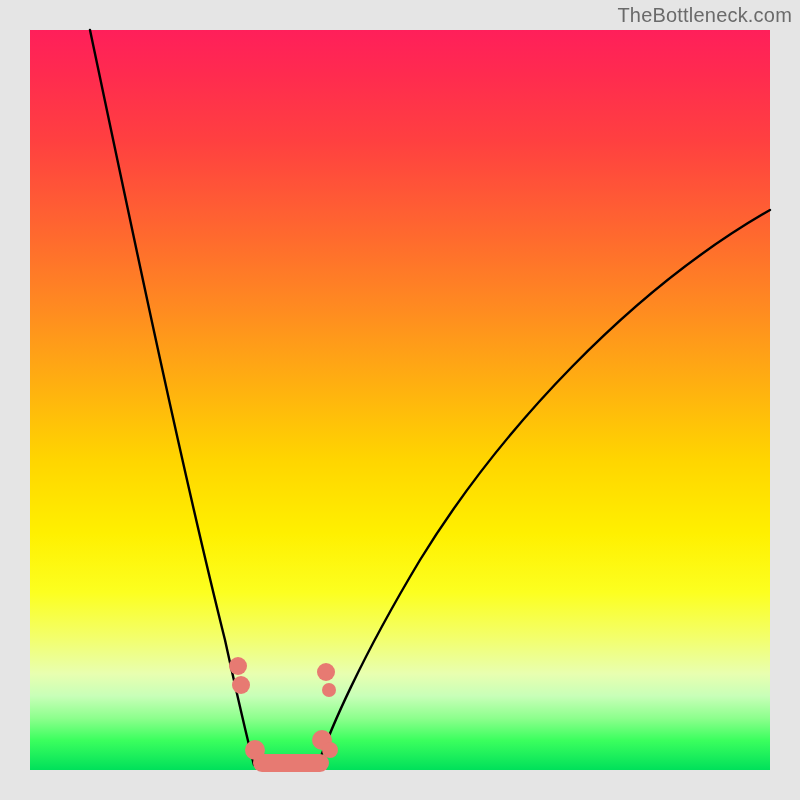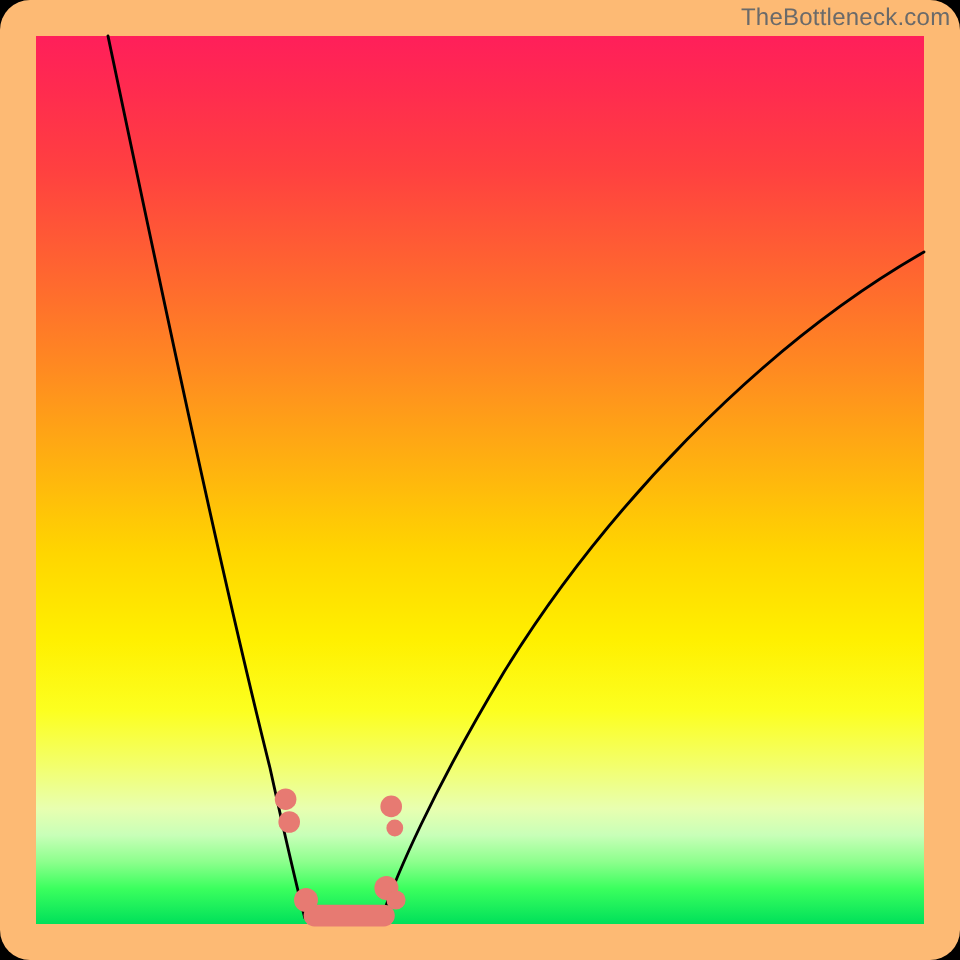--- a/index.html
+++ b/index.html
@@ -10,22 +10,21 @@
     background: #000;
     overflow: hidden;
     font-family: Arial, Helvetica, sans-serif;
   }
   .frame {
     position: absolute;
     left: 0;
     top: 0;
     width: 800px;
     height: 800px;
-    background: #fdba74;
-    border-radius: 25px;
+    background: #e5e5e5;
   }
   .plot {
     position: absolute;
     left: 30px;
     top: 30px;
     width: 740px;
     height: 740px;
     
     background: linear-gradient(
       to bottom,

